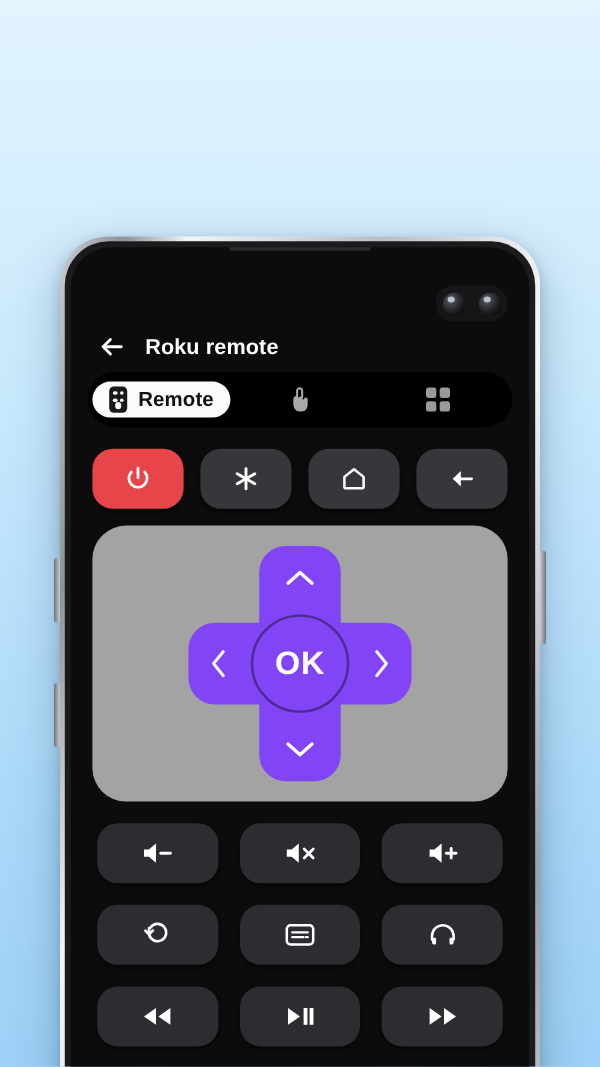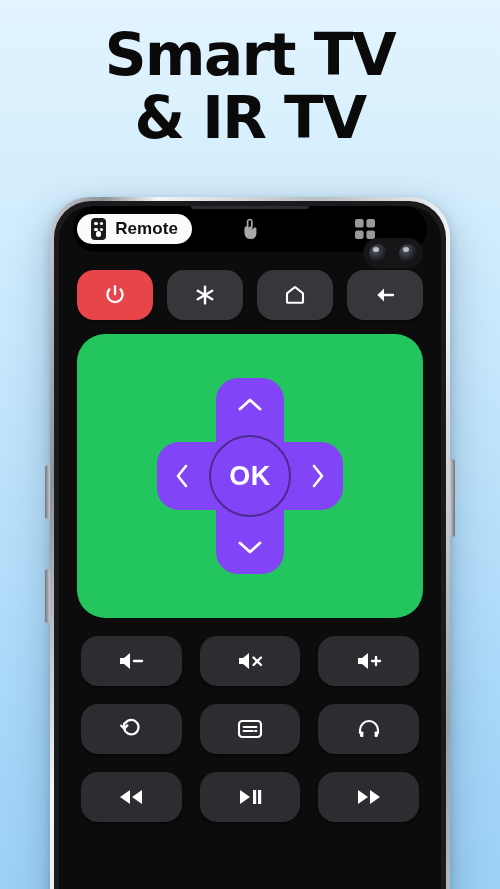--- a/index.html
+++ b/index.html
@@ -178,23 +178,23 @@
     box-shadow:0 2px 3px rgba(0,0,0,.45);
   }
   .key.power { background:#e8454b; }
 
   .row.triple { gap:18px; padding:0 22px; }
   .row.triple .key { height:50px; border-radius:17px; background:#2b2d31; }
 
   
   #dpad-panel {
     margin:14px 18px 0 18px;
-    height:284px;
+    height:230px;
     border-radius:28px;
-    background:#22c55e;
+    background:#a3a3a3;
     position:relative;
   }
   #dpad {
     position:absolute; left:50%; top:50%;
     transform:translate(-50%,-50%);
     width:186px; height:196px;
   }
   .dbtn {
     position:absolute;
     background:#8144f7;
@@ -240,41 +240,46 @@
   }
   #row-media .key { height:50px; border-radius:17px; background:#2b2d31; }
 
   svg { display:block; }
 </style>
 </head>
 <body>
 
 <div id="stage">
 
-  <div id="headline">
-    <span class="l1">Smart TV</span>
-    <span class="l2">&amp; IR TV</span>
-  </div>
 
   <div id="phone">
 
     <div class="side-btn" id="sb-l1"></div>
     <div class="side-btn" id="sb-l2"></div>
     <div class="side-btn" id="sb-r1"></div>
 
     <div id="phone-inner">
       <div id="screen">
 
         <div id="earpiece"></div>
 
         <div id="camera">
           <span class="lens"></span>
           <span class="lens"></span>
         </div>
 
+        <div id="app-header">
+          <span id="back-arrow">
+            <svg width="24" height="24" viewBox="0 0 24 24" fill="none" stroke="#ffffff" stroke-width="2.4" stroke-linecap="round" stroke-linejoin="round">
+              <line x1="20" y1="12" x2="5" y2="12"></line>
+              <polyline points="11,18 5,12 11,6"></polyline>
+            </svg>
+          </span>
+          <span id="page-title">Roku remote</span>
+        </div>
 
         <div id="tabbar">
 
           <div class="tab active">
             <span class="ic-remote">
               <i></i>
                 <i></i>
                 <i></i>
                 <i></i>
                 <i></i>

